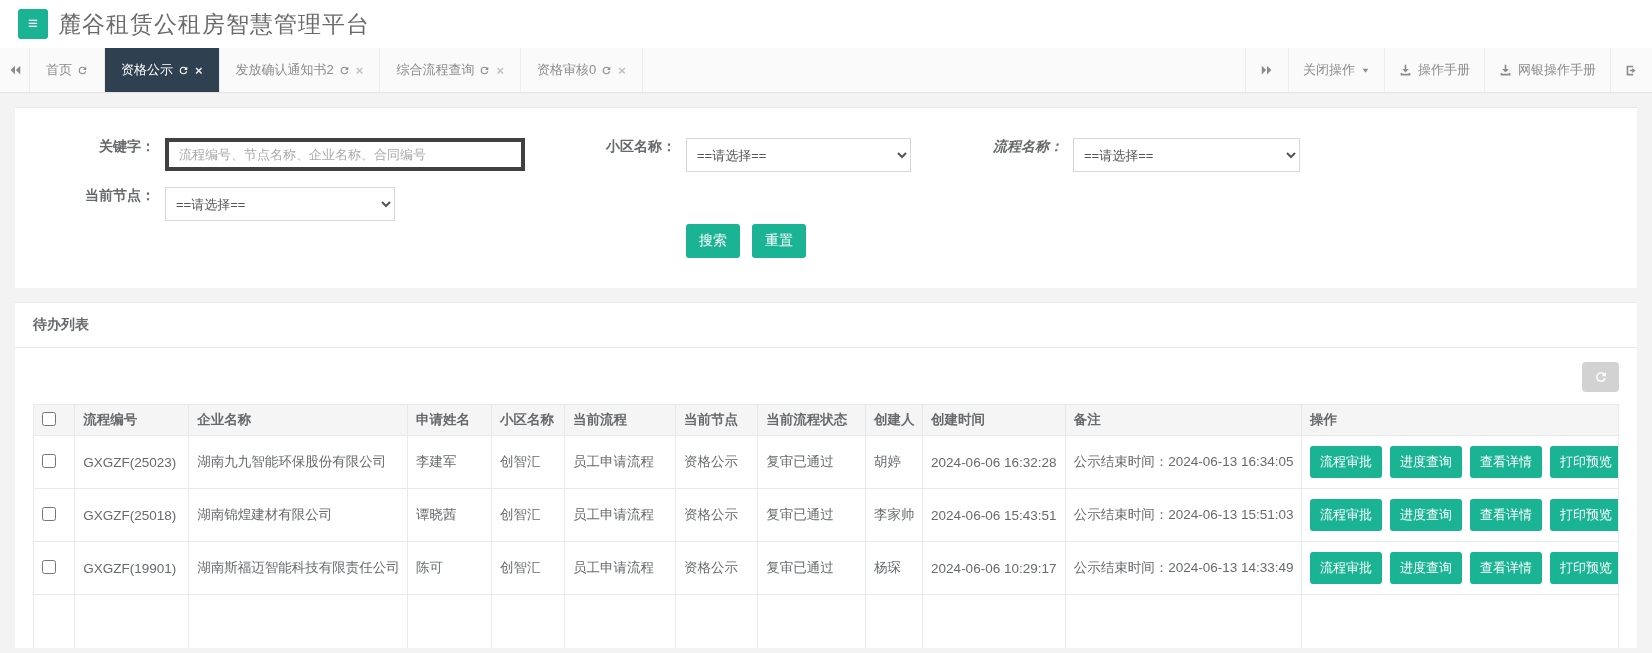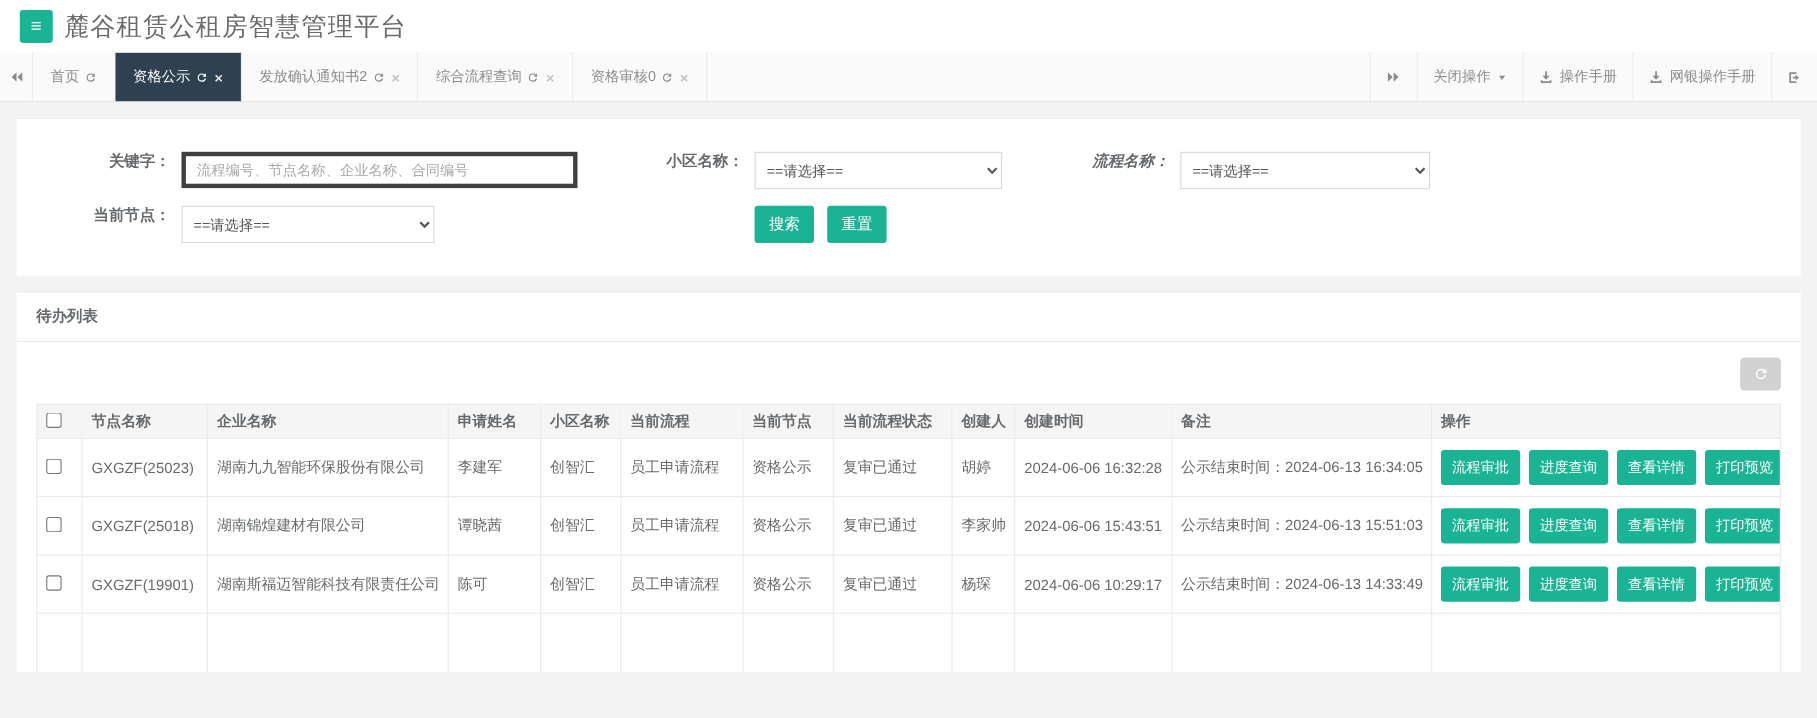--- a/index.html
+++ b/index.html
@@ -47,21 +47,21 @@
   .f-label.last { width:162px;font-style:italic; }
   .text-input { width:360px; height:33px; border:4px solid #404040; padding:0 10px; font-size:13px;
                 color:#676a6c; font-family:inherit; outline:none; }
   .text-input::placeholder { color:#a9a9a9; }
   .f-select { width:225px; height:34px; border:1px solid #d7d7d7; background:#fff; color:#555;
               font-size:13px; font-family:inherit; padding:0 6px; outline:none; }
   .f-select.wide { width:227px; }
   .f-select.node { width:230px; }
   .btn-gap { margin-left:291px; display:flex; gap:12px; }
   .teal-btn { background:#1ab394; color:#fff; border:none; border-radius:3px; font-size:14px;
-              font-family:inherit; padding:8px 13px; cursor:pointer; }
+              font-family:inherit; padding:8px 13px; cursor:pointer;margin-top:37px; }
 
   
   .todo-toolbar { padding:14px 18px 12px 18px; display:flex; justify-content:flex-end; }
   .refresh-btn { width:37px; height:30px; background:#d2d2d2; border:none; border-radius:4px;
                  display:flex; align-items:center; justify-content:center; cursor:pointer; }
   .refresh-btn svg { width:14px; height:14px; fill:#fff; }
 
   .table-wrap { margin:0 18px 0 18px; }
   table.todo { width:100%; border-collapse:collapse; table-layout:fixed; font-size:13.5px; color:#676a6c; }
   table.todo th, table.todo td { border:1px solid #e7eaec; padding:6px 8px; text-align:left; white-space:nowrap; overflow:hidden; }
@@ -215,21 +215,21 @@
           <col style="width:3.6%">
             <col style="width:9.0%">
             <col style="width:14.9%">
             <col style="width:20.0%">
         </colgroup>
         <thead>
           <tr>
             <th class="sel">
               <input type="checkbox" style="">
             </th>
-          <th>节点名称</th>
+          <th>流程编号</th>
               <th>企业名称</th>
               <th>申请姓名</th>
               <th>小区名称</th>
               <th>当前流程</th>
               <th>当前节点</th>
               <th>当前流程状态</th>
               <th>创建人</th>
               <th>创建时间</th>
               <th>备注</th>
               <th>操作</th>

